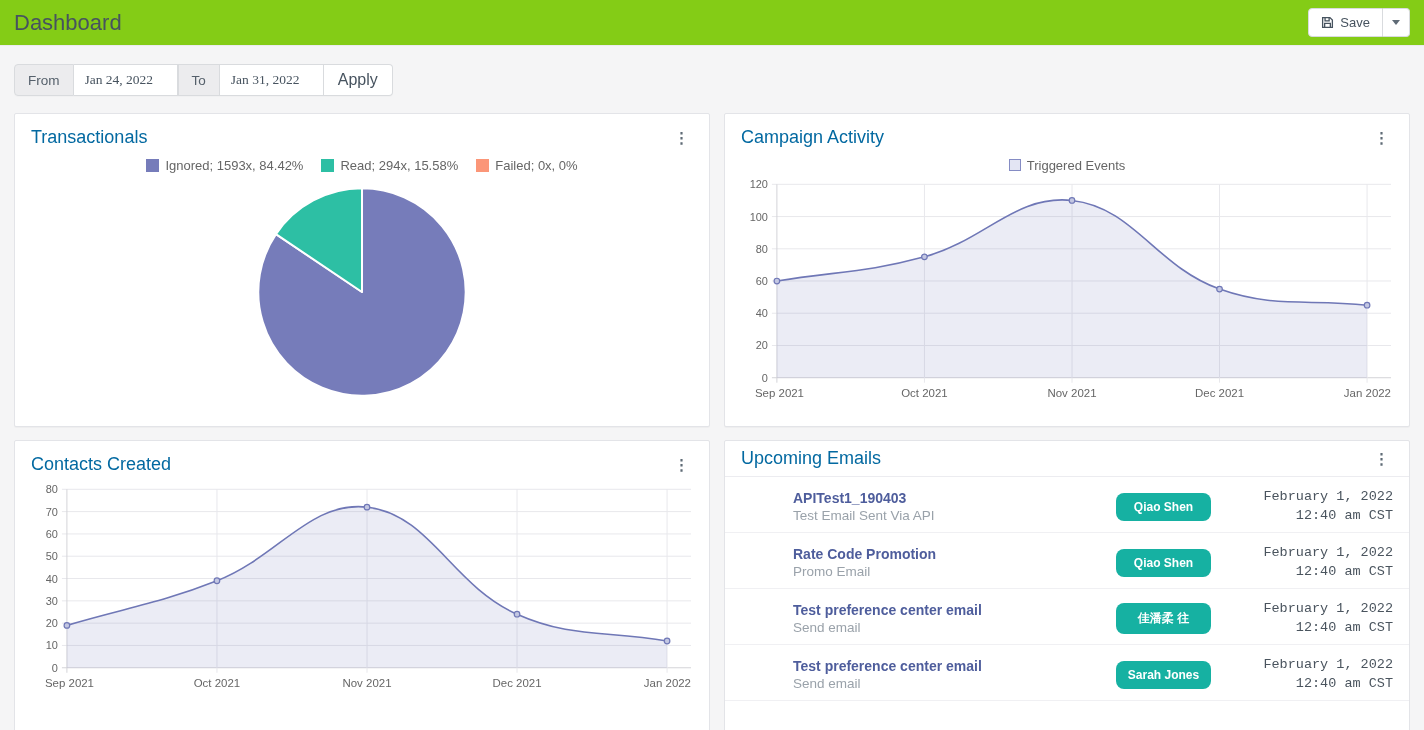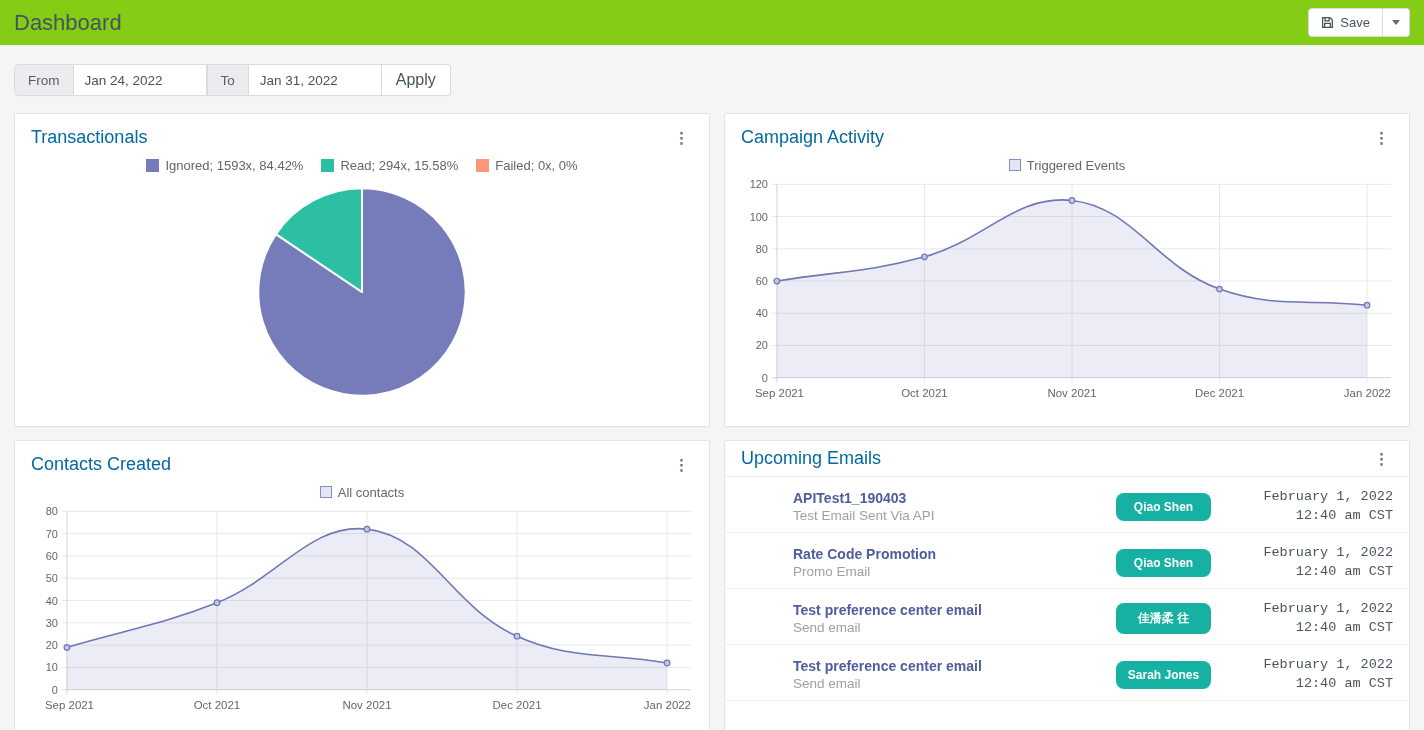--- a/index.html
+++ b/index.html
@@ -23,21 +23,21 @@
   
   .content { padding:18px 14px 0 14px; }
   .filterbar { margin-bottom:17px; }
   .input-group { display:inline-flex; align-items:stretch; border-radius:4px;
                  box-shadow:0 1px 1px rgba(0,0,0,0.02); }
   .ig-addon { background:#ececee; border:1px solid #d9dbde; color:#55606b; font-size:13.5px;
               padding:6px 13px; display:flex; align-items:center; }
   .ig-addon:first-child { border-radius:4px 0 0 4px; }
   .ig-addon + input { border-left:none; }
   .input-group input { border:1px solid #d9dbde; border-left:none; font-size:13.5px; color:#47535f;
-              padding:4px 11px; width:133px; outline:none; font-family:Liberation Sans, sans-serif; background:#fff; }
+              padding:4px 11px; width:104px; outline:none; font-family:Liberation Serif, serif; background:#fff; }
   .apply-btn { border:1px solid #d9dbde; border-left:none; background:#fff; color:#47535f;
                font-size:16px; padding:6px 14px; border-radius:0 4px 4px 0; cursor:pointer;
                font-family:"Liberation Sans",sans-serif; }
 
   
   .grid { display:grid; grid-template-columns:696px 686px; gap:13px 14px; }
   .panel { background:#fff; border:1px solid #e3e4e8; border-radius:2px;
            box-shadow:0 1px 1px rgba(0,0,0,0.03); overflow:hidden; }
   .panel.row1 { height:314px; }
   .panel.row2 { height:330px; }
@@ -177,26 +177,20 @@
             <circle cx="480" cy="113.08333333333334" r="2.8" fill="#c3c7e2" stroke="#6f77b6" stroke-width="1.2"></circle>
             <circle cx="628" cy="129.25" r="2.8" fill="#c3c7e2" stroke="#6f77b6" stroke-width="1.2"></circle>
           </svg>
       </div>
     </div>
 
     <div class="panel row2">
       <div class="panel-header">
         <span class="panel-title">Contacts Created</span>
         <button class="kebab">⋮</button>
-      </div>
-      <div class="legend-row">
-        <span class="legend-item">
-          <span class="box-swatch"></span>
-          <span>All contacts</span>
-        </span>
       </div>
       <div class="chart-wrap">
         <svg width="664" height="215" viewBox="0 0 664 215">
             <line x1="31" y1="187" x2="662" y2="187" stroke="#d4d4d8" stroke-width="1"></line>
             <text x="27" y="191" text-anchor="end" font-size="11" fill="#666" font-family="Liberation Sans, sans-serif">0</text>
             <line x1="31" y1="164.625" x2="662" y2="164.625" stroke="#e8e8ec" stroke-width="1"></line>
             <text x="27" y="168.625" text-anchor="end" font-size="11" fill="#666" font-family="Liberation Sans, sans-serif">10</text>
             <line x1="31" y1="142.25" x2="662" y2="142.25" stroke="#e8e8ec" stroke-width="1"></line>
             <text x="27" y="146.25" text-anchor="end" font-size="11" fill="#666" font-family="Liberation Sans, sans-serif">20</text>
             <line x1="31" y1="119.875" x2="662" y2="119.875" stroke="#e8e8ec" stroke-width="1"></line>

